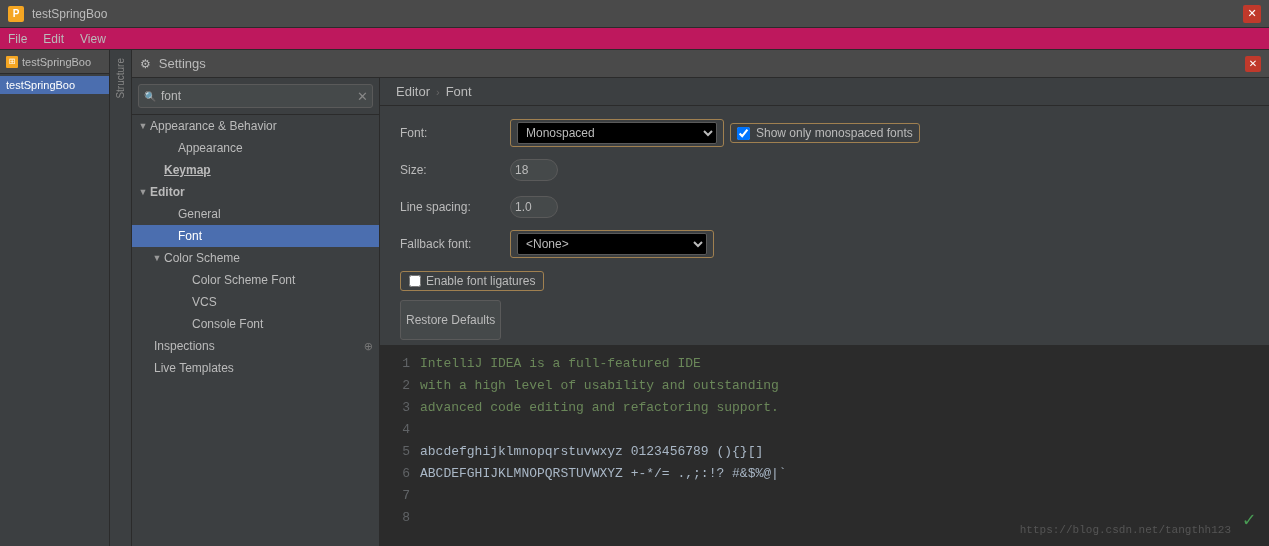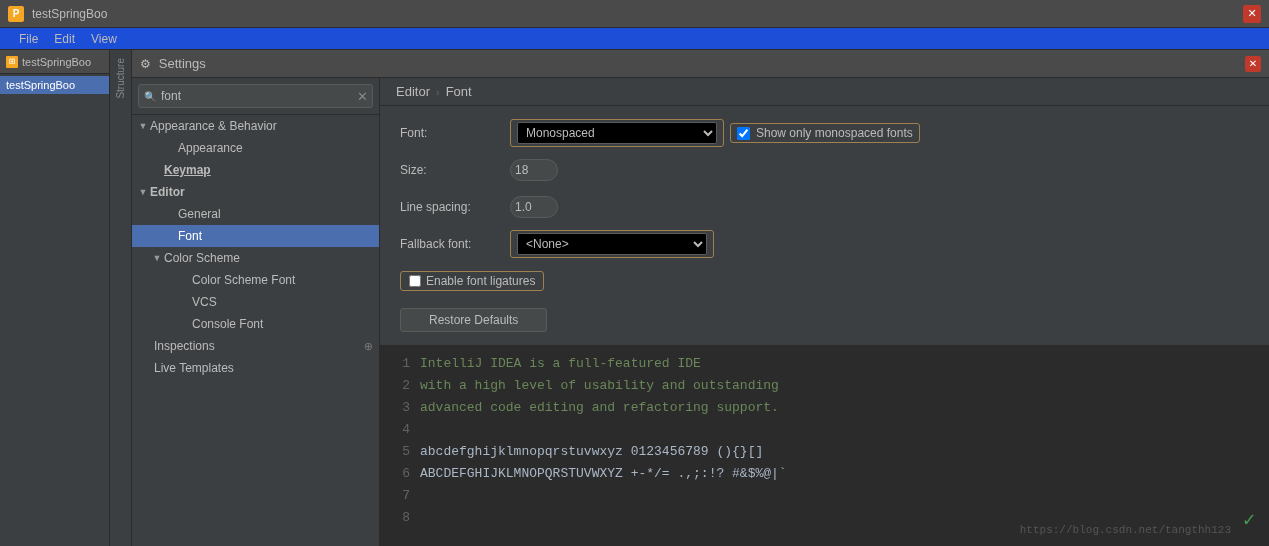--- a/index.html
+++ b/index.html
@@ -68,25 +68,25 @@
       display: flex;
       flex-direction: column;
       height: 546px;
       width: 1269px;
       background: #3c3f41;
     }
 
     
     .ide-menubar {
       height: 22px;
-      background: #1d4ed8;
+      background: #be185d;
       border-bottom: 1px solid #2b2b2b;
       display: flex;
       align-items: center;
-      padding: 0 19px;
+      padding: 0 8px;
       gap: 16px;
       font-size: 12px;
       color: #bbbbbb;
     }
 
     
     .outer-ide {
       display: flex;
       flex: 1;
       overflow: hidden;
@@ -307,22 +307,22 @@
       padding: 0 4px;
       border-radius: 11px;
       outline: none;
     }
 
     .restore-defaults-btn {
       border: 1px solid #5a5a5a;
       background: #45494a;
       color: #bbbbbb;
       font-size: 12px;
-      height: 24px;
-      padding: 0 28px;
+      height: 40px;
+      padding: 0 5px;
       border-radius: 3px;
       cursor: pointer;
       margin-top: 4px;
     }
 
     .code-preview {
       flex: 1;
       background: #2b2b2b;
       padding: 8px 0;
       font-family: 'Courier New', monospace;

